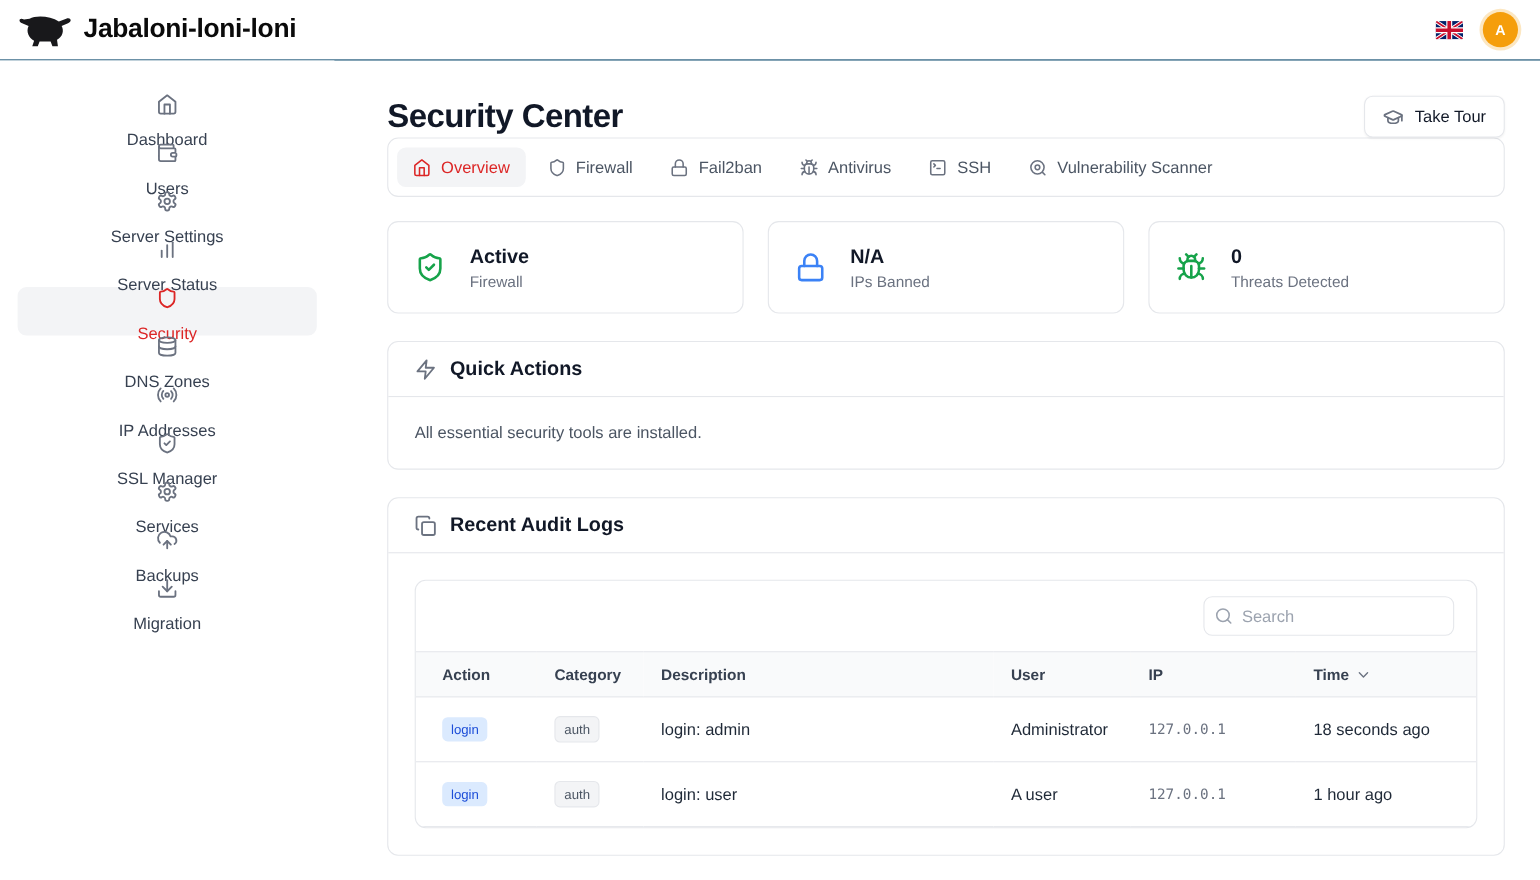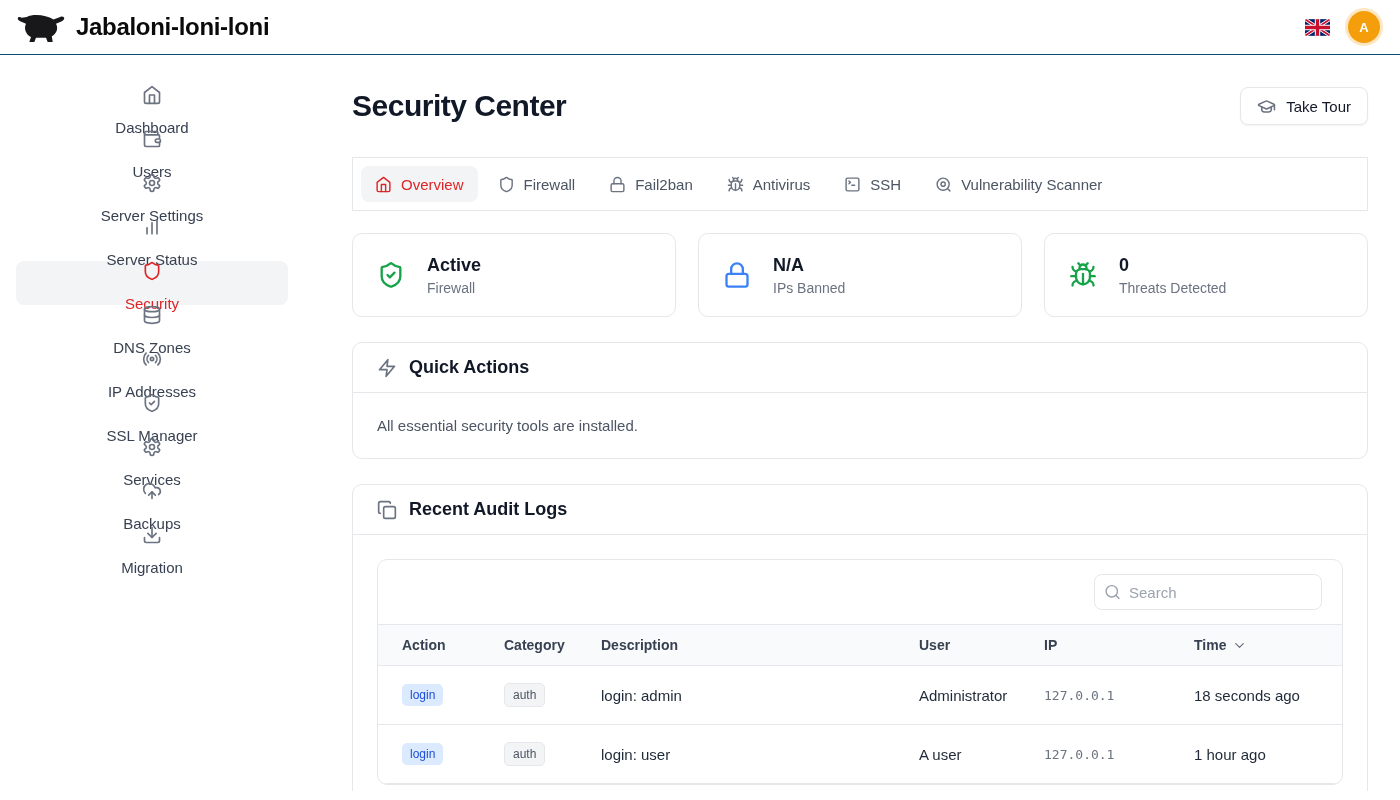--- a/index.html
+++ b/index.html
@@ -28,30 +28,30 @@
   .sidebar { width:304px; flex:none; padding-top:30px; background:#fff; }
   .nav-item { height:44px; margin:0 16px; padding:0 12px; border-radius:8px; display:flex;
     align-items:center; gap:14px; color:#374151; cursor:pointer;flex-direction:column; }
   .nav-item .icon { width:20px; height:20px; color:#6b7280; }
   .nav-item.active { background:#f3f4f6; color:#dc2626; font-weight:500; }
   .nav-item.active .icon { color:#dc2626; }
 
   .main { flex:1; padding:32px 32px 0 48px; overflow:hidden; }
 
   
-  .page-header { display:flex; align-items:center; justify-content:space-between; margin-bottom:32px; }
+  .page-header { display:flex; align-items:center; justify-content:space-between; }
   h1 { margin:0; font-size:30px; font-weight:700; letter-spacing:-0.5px; color:#111827; }
   .tour-btn { display:flex; align-items:center; gap:10px; height:38px; padding:0 16px;
     background:#fff; border:1px solid #e5e7eb; border-radius:8px; font-size:15px; color:#111827;
     font-family:inherit; cursor:pointer; box-shadow:0 1px 2px rgba(0,0,0,.05); }
   .tour-btn .icon { width:19px; height:19px; color:#6b7280; }
 
   
   .tabs-card { display:flex; align-items:center; gap:6px; border:1px solid #e5e7eb;
-    border-radius:0; padding:8px; margin-bottom:22px; background:#fff; }
+    border-radius:10px; padding:8px; margin-bottom:22px; background:#fff; }
   .tab { display:flex; align-items:center; gap:9px; height:36px; padding:0 14px; border:none;
     background:transparent; border-radius:8px; font-size:15px; color:#4b5563;
     font-family:inherit; cursor:pointer; }
   .tab .icon { width:17px; height:17px; color:#6b7280; }
   .tab.active { background:#f3f4f6; color:#dc2626; font-weight:500; }
   .tab.active .icon { color:#dc2626; }
 
   
   .stats-row { display:flex; gap:22px; margin-bottom:25px; }
   .stat-card { flex:1; border:1px solid #e5e7eb; border-radius:10px; padding:18px 24px;

